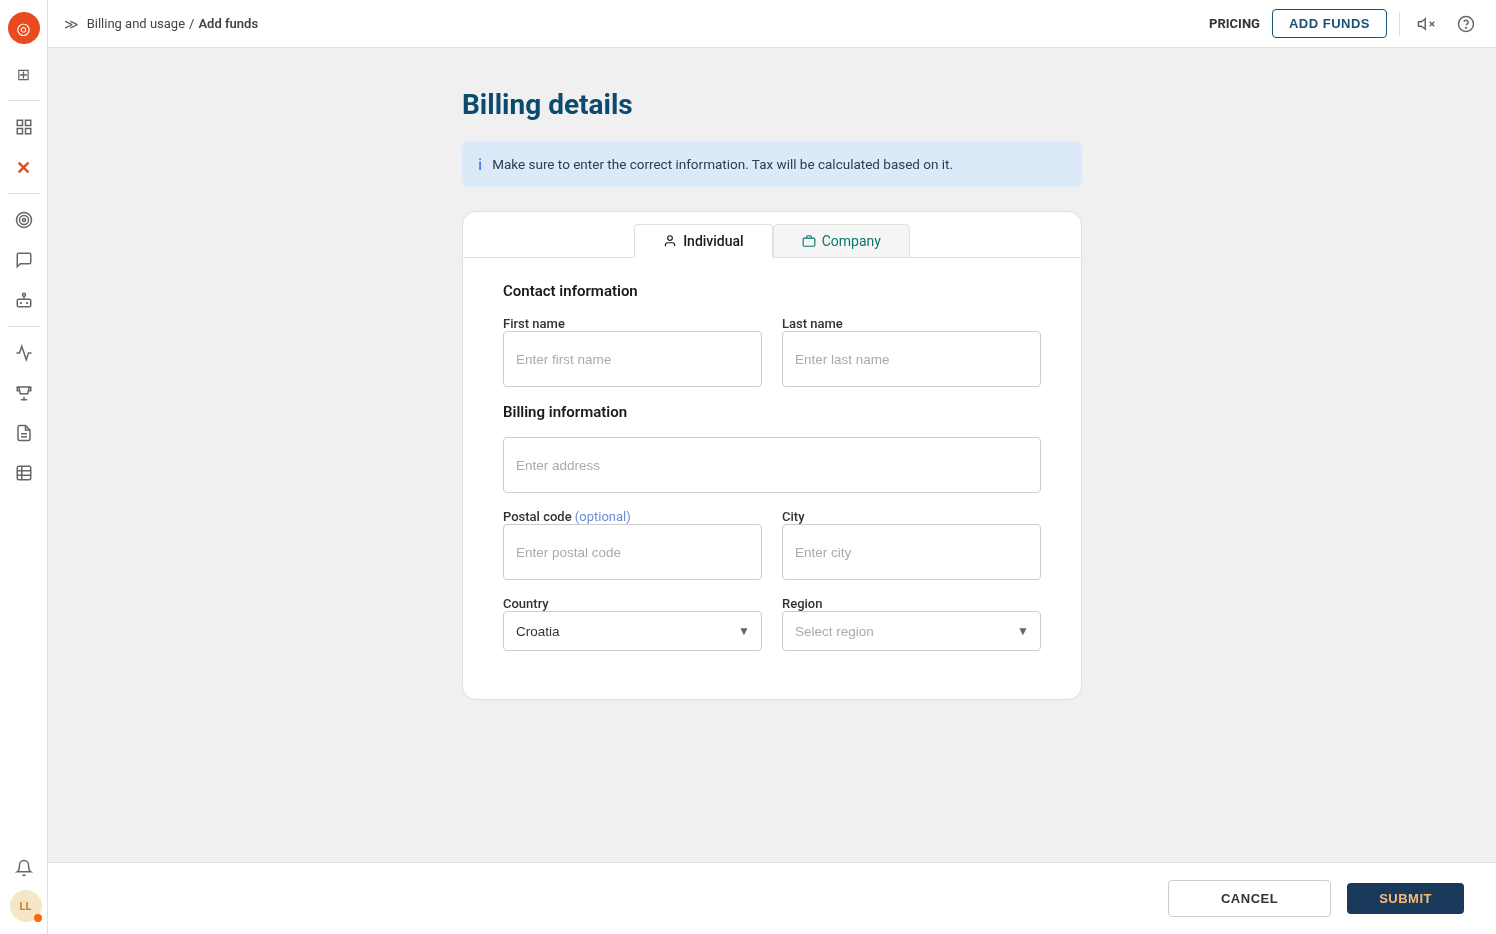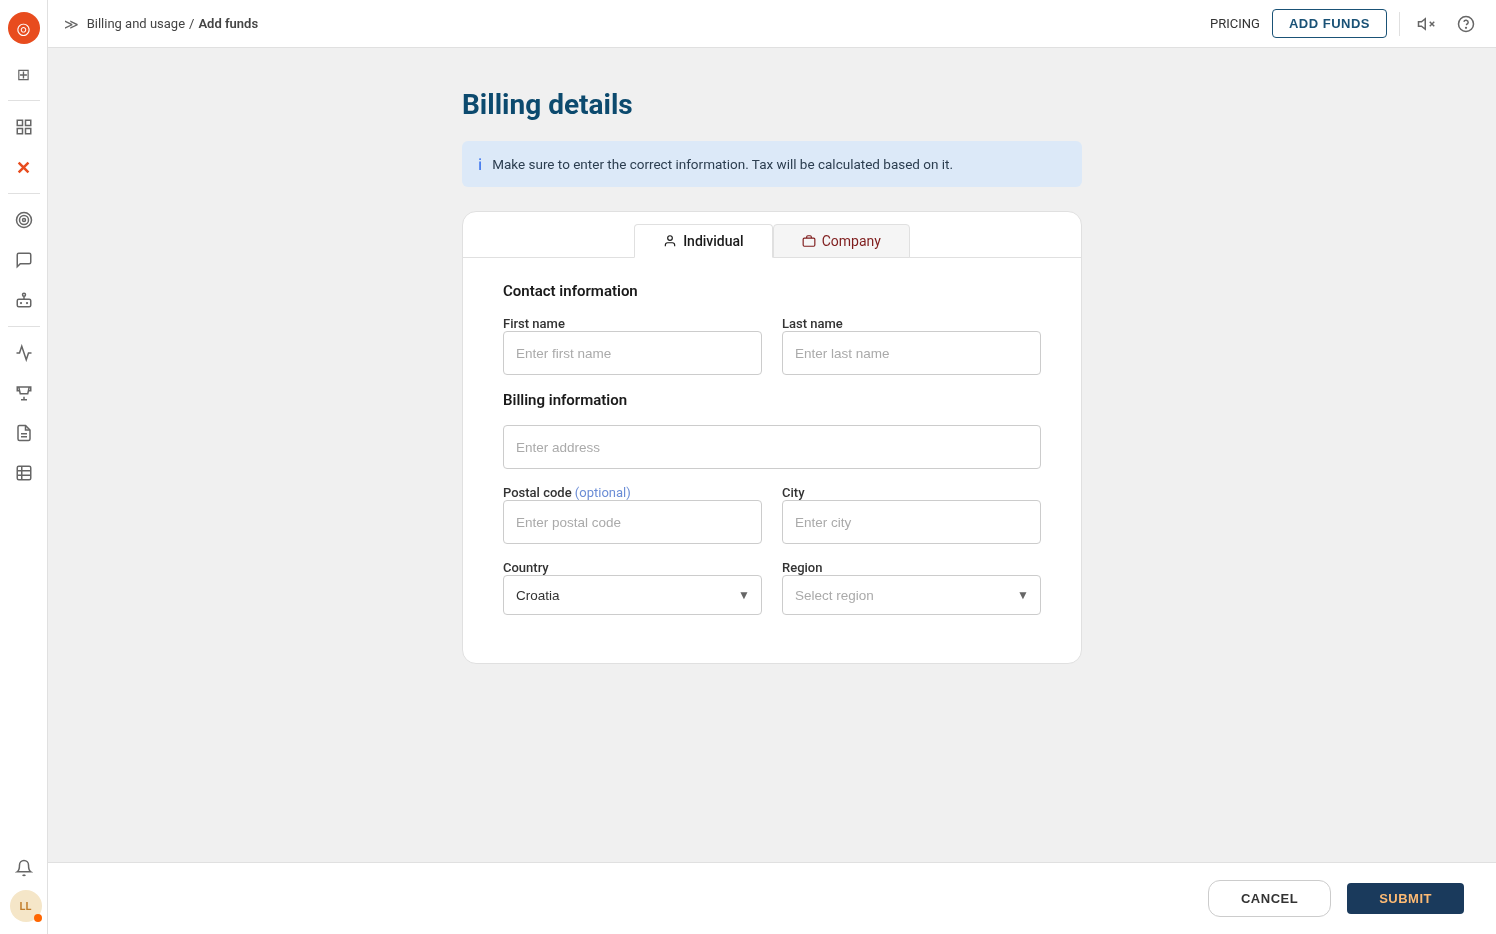--- a/index.html
+++ b/index.html
@@ -116,21 +116,21 @@
     .topbar-right {
       margin-left: auto;
       display: flex;
       align-items: center;
       gap: 12px;
     }
     .pricing-link {
       font-size: 13px;
       color: #333;
       cursor: pointer;
-      font-weight: 400;
+      font-weight: 700;
     }
     .add-funds-btn {
       padding: 6px 16px;
       border: 1.5px solid #1a5276;
       background: transparent;
       color: #1a5276;
       border-radius: 4px;
       font-size: 13px;
       font-weight: 600;
       cursor: pointer;
@@ -220,21 +220,21 @@
       border: 1px solid #e0e0e0;
       border-bottom-color: #fff;
       background: #fff;
       color: #1a1a1a;
       font-weight: 500;
     }
     .tab.inactive {
       background: #f5f5f5;
       border: 1px solid #e0e0e0;
       border-bottom-color: #e0e0e0;
-      color: #7f1d1d;
+      color: #0f766e;
     }
 
     
     .form-body {
       padding: 24px 40px 0 40px;
     }
     .section-title {
       font-size: 15px;
       font-weight: 600;
       color: #1a1a1a;
@@ -254,21 +254,21 @@
       font-size: 13px;
       color: #333;
       font-weight: 500;
     }
     .form-label .optional {
       color: #6b8dd6;
       font-weight: 400;
     }
     .form-input {
       width: 100%;
-      height: 44px;
+      height: 56px;
       border: 1px solid #ccc;
       border-radius: 4px;
       padding: 0 12px;
       font-size: 13.5px;
       color: #333;
       background: #fff;
       outline: none;
     }
     .form-input::placeholder { color: #aaa; }
     .form-select {
@@ -309,25 +309,25 @@
       height: 72px;
       background: #fff;
       border-top: 1px solid #e0e0e0;
       display: flex;
       align-items: center;
       justify-content: flex-end;
       padding: 0 32px;
       gap: 16px;
     }
     .cancel-btn {
-      padding: 10px 32px;
+      padding: 10px 52px;
       border: 1.5px solid #ccc;
       background: #fff;
       color: #333;
-      border-radius: 12px;
+      border-radius: 4px;
       font-size: 13px;
       font-weight: 600;
       cursor: pointer;
       letter-spacing: 0.5px;
     }
     .submit-btn {
       padding: 8px 32px;
       border: none;
       background: #1a3a5c;
       color: #fdba74;

